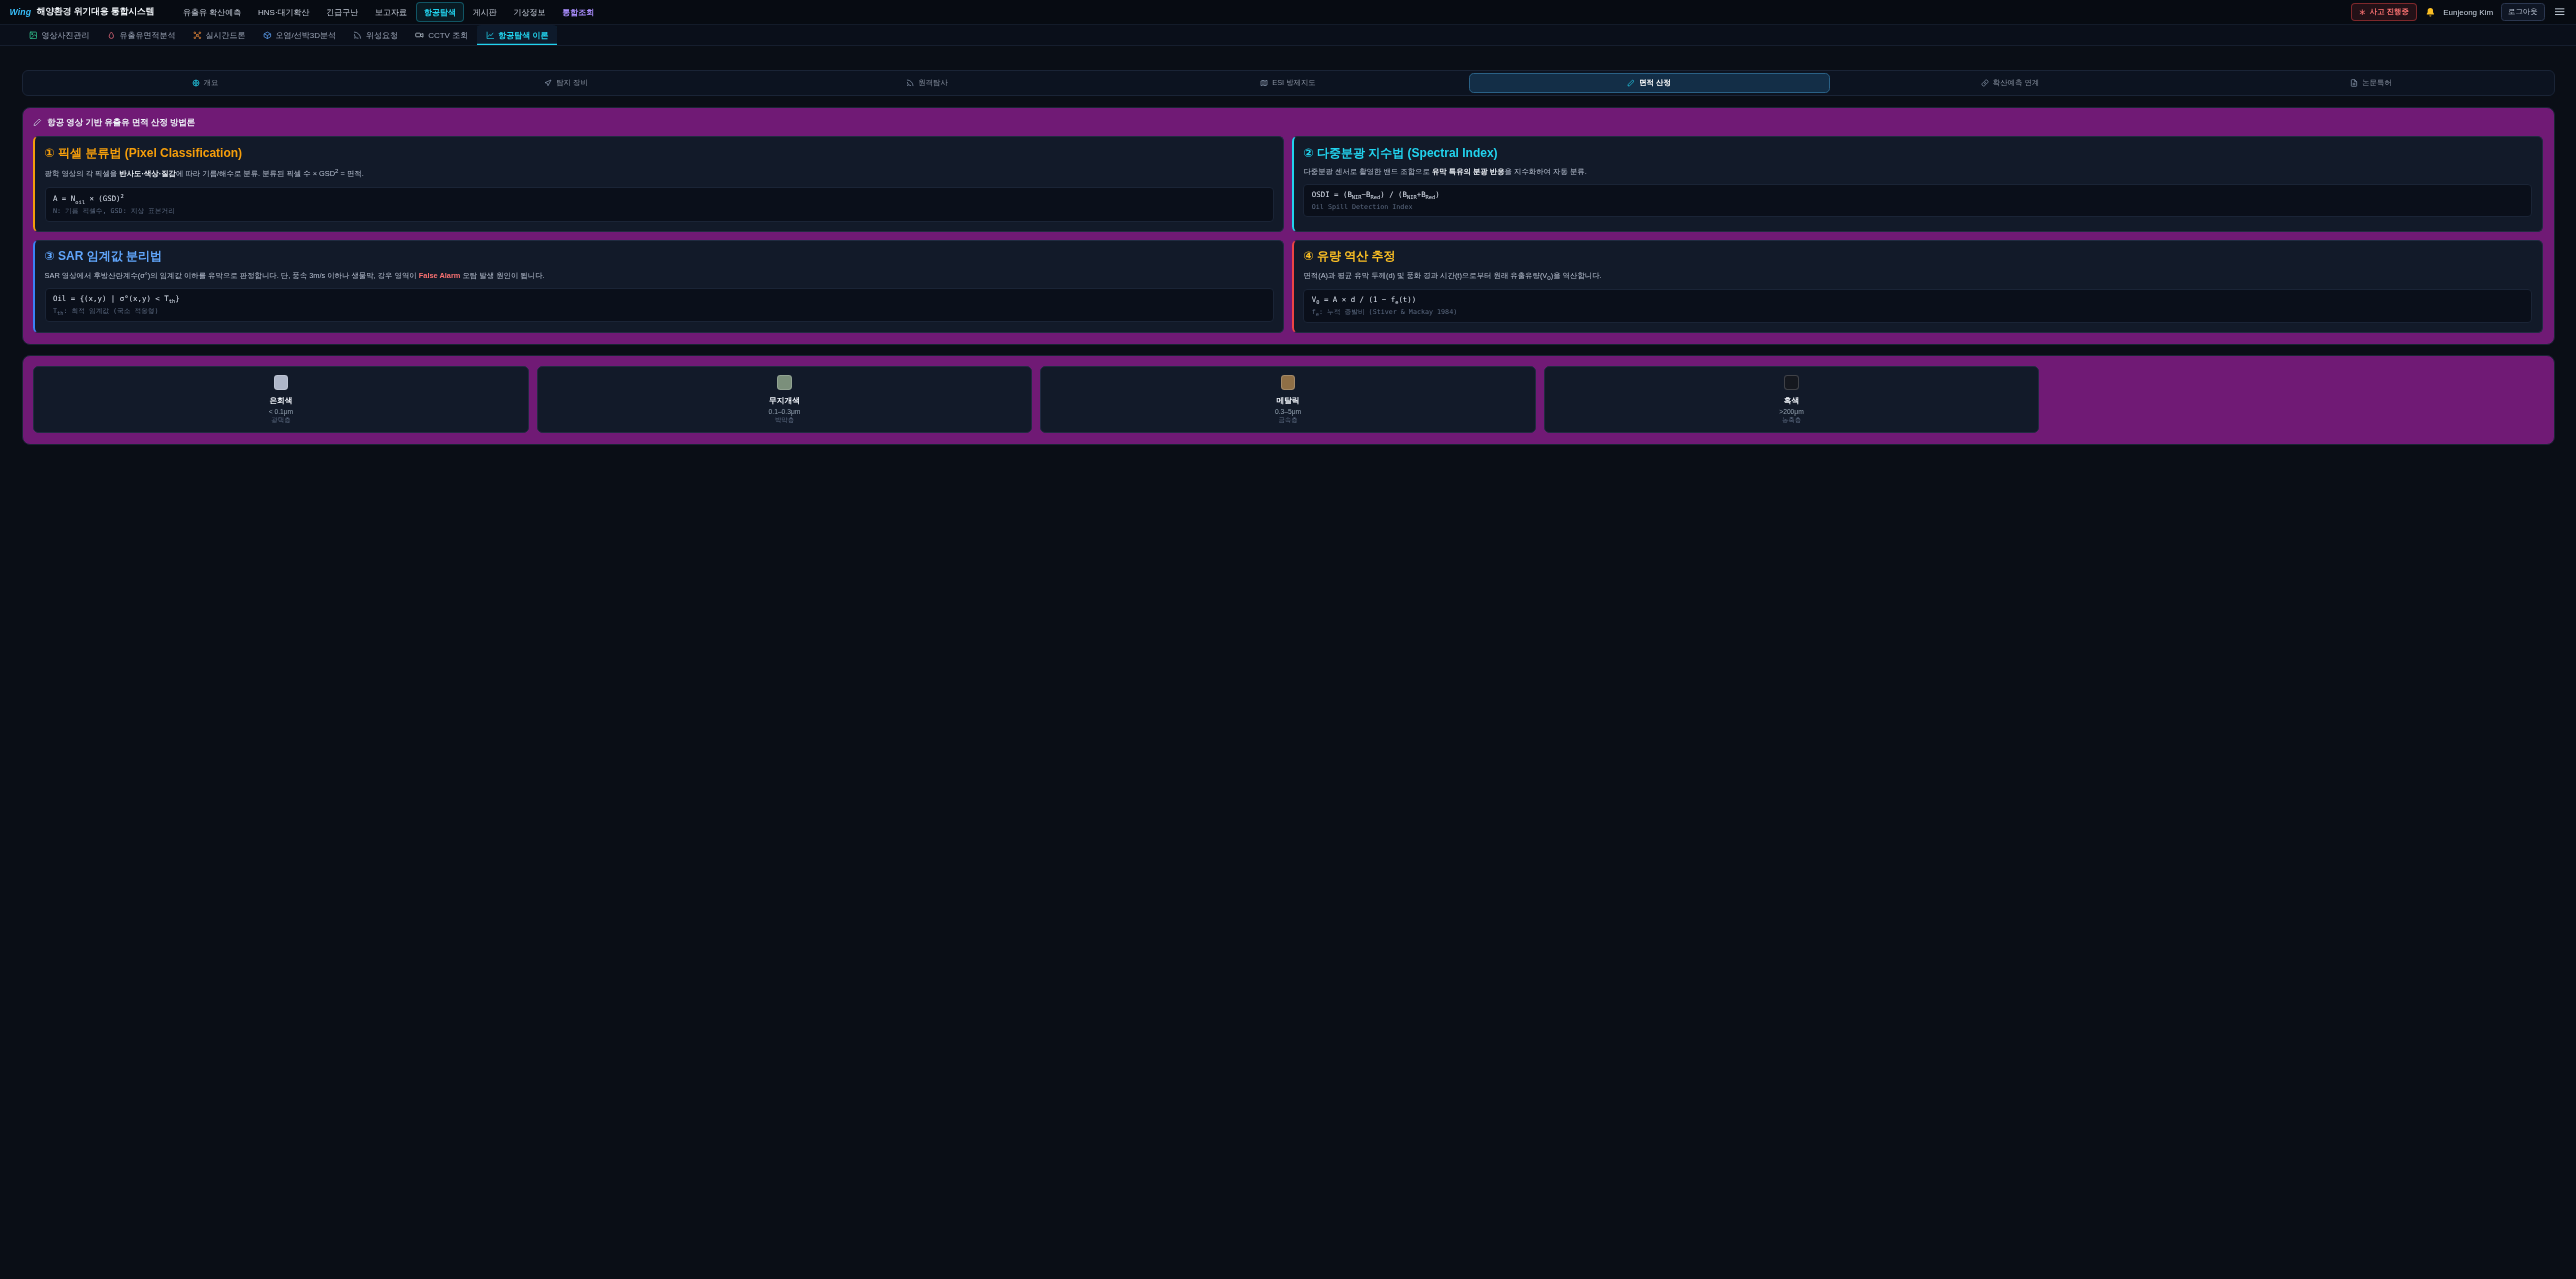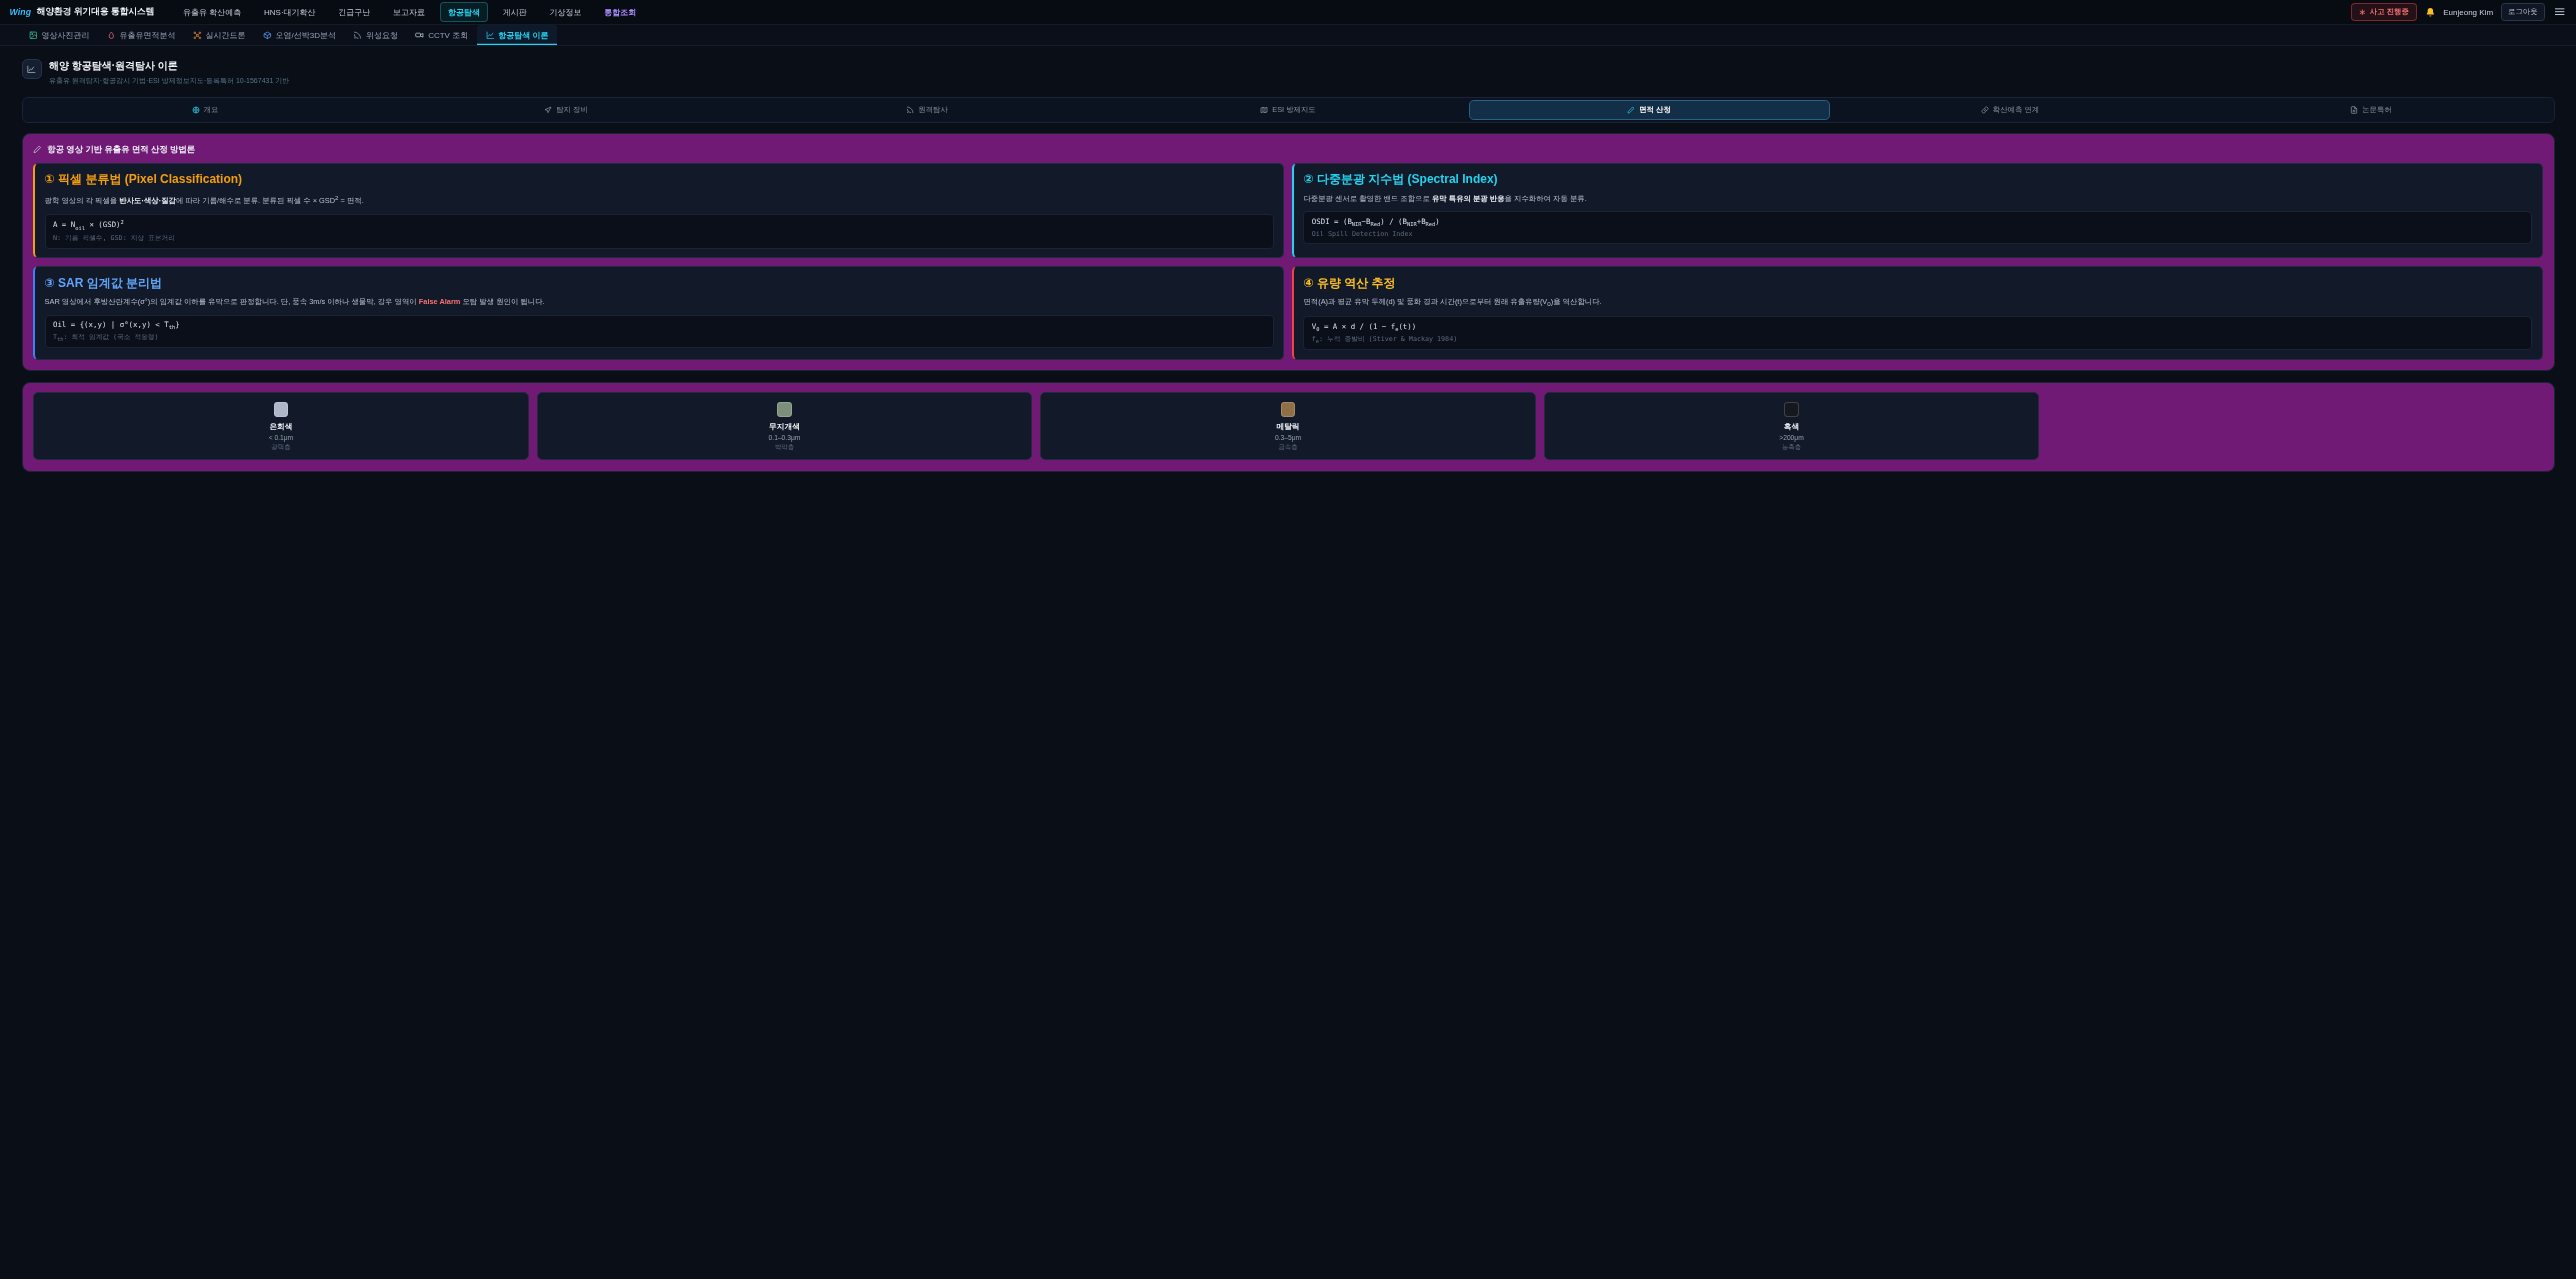--- a/index.html
+++ b/index.html
@@ -10,21 +10,21 @@
     -webkit-font-smoothing:antialiased;
   }
   svg { display:block; }
 
   
   .topbar { height:25px; display:flex; align-items:center; gap:9.4px; padding:0 9.4px;
             background:#070b12; border-bottom:0.7px solid #131b29; }
   .brand { display:flex; align-items:center; gap:5.4px; }
   .logo { color:#38bdf8; font-style:italic; font-weight:800; font-size:8.7px; letter-spacing:0.2px; }
   .app-title { font-size:8.7px; font-weight:700; color:#f1f5f9; white-space:nowrap; }
-  .mainnav { display:flex; align-items:center; gap:6px; margin-left:10.7px; }
+  .mainnav { display:flex; align-items:center; gap:0; margin-left:10.7px; }
   .nav-link { padding:3.4px 7.4px; font-size:8px; color:#c3cad6; border-radius:4px;
               border:0.7px solid transparent; cursor:pointer; white-space:nowrap; }
   .nav-link.active { color:#22d3ee; background:rgba(34,211,238,.08); border-color:rgba(34,211,238,.32); font-weight:700; }
   .nav-link.purple { color:#a78bfa; font-weight:700; }
   .top-right { margin-left:auto; display:flex; align-items:center; gap:8px; }
   .incident { display:flex; align-items:center; gap:4px; background:rgba(239,68,68,.12);
               border:0.7px solid rgba(239,68,68,.45); color:#f87171; font-size:7.4px; font-weight:700;
               padding:2.7px 6.7px; border-radius:4px; cursor:pointer; white-space:nowrap; }
   .bell { color:#fbbf24; cursor:pointer; }
   .username { font-size:8px; color:#cbd5e1; white-space:nowrap; }
@@ -192,32 +192,20 @@
           <path d="M3 3v18h18"></path>
           <path d="M6 15l4-5 4 3 5-7"></path>
         </svg>
       </span>
     <span>항공탐색 이론</span>
   </a>
 </nav>
 
 <main class="main">
 
-  <div class="page-head">
-    <div class="page-icon">
-      <svg width="10.7" height="10.7" viewBox="0 0 24 24" fill="none" stroke="currentColor" stroke-width="2" stroke-linecap="round" stroke-linejoin="round">
-          <path d="M4 5v14h16"></path>
-          <path d="M7 15l3-4 3 2 4-6"></path>
-        </svg>
-    </div>
-    <div>
-      <div class="page-title">해양 항공탐색·원격탐사 이론</div>
-      <div class="page-sub">유출유 원격탐지·항공감시 기법·ESI 방제정보지도·등록특허 10-1567431 기반</div>
-    </div>
-  </div>
 
   <div class="tabsrow">
     <a class="ttab">
       <span class="ic-cyan">
           <svg width="8" height="8" viewBox="0 0 24 24" fill="none" stroke="currentColor" stroke-width="2">
             <circle cx="12" cy="12" r="9"></circle>
             <path d="M3 12h18M12 3a14.5 14.5 0 0 1 0 18M12 3a14.5 14.5 0 0 0 0 18"></path>
           </svg>
         </span>
       <span>개요</span>

